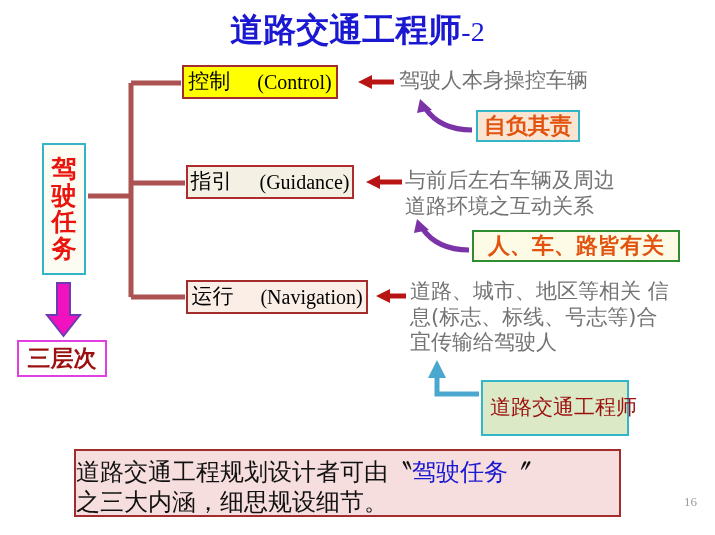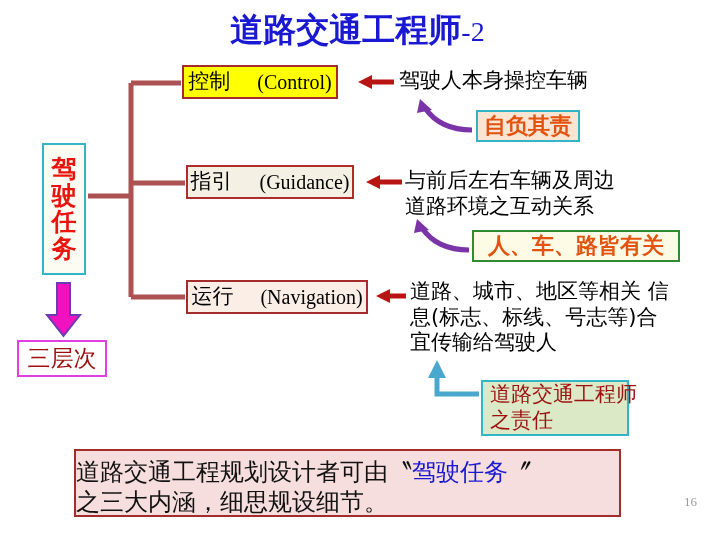--- a/index.html
+++ b/index.html
@@ -68,21 +68,21 @@
   
   #level-box {
     left: 17px;
     top: 340px;
     width: 90px;
     height: 37px;
     border: 2px solid #e13fe1;
     background: #ffffff;
     color: #9c1010;
     font-size: 23px;
-    font-weight: normal;
+    font-weight: bold;
   }
 
   
   #ctrl-box {
     left: 182px;
     top: 65px;
     width: 156px;
     height: 34px;
     border: 2px solid #a32c2c;
     background: #ffff00;
@@ -108,21 +108,21 @@
     background: #fbeee7;
     color: #000000;
     font-size: 21px;
   }
   .cjk-en { font-family: "DejaVu Sans", sans-serif; }
   .en-paren { font-family: "Liberation Serif", serif; font-size: 20px; margin-left: 27px; }
 
   
   .desc {
     position: absolute;
-    color: #000000;
+    color: #737373;
     font-size: 21px;
     line-height: 1.22;
     white-space: pre;
     font-family: "DejaVu Sans", sans-serif;
   }
   #desc1 { left: 399px; top: 68px; }
   #desc2 { left: 405px; top: 168px; }
   #desc3 { left: 410px; top: 279px; }
 
   
@@ -264,21 +264,20 @@
   <div class="desc" id="desc3">道路、城市、地区等相关 信
 息(标志、标线、号志等)合
 宜传输给驾驶人</div>
 
   <div class="box" id="callout2">人、车、路皆有关</div>
 
   <div class="box" id="callout1">自负其责</div>
 
   <div class="box" id="callout3">
     <span>道路交通工程师</span>
-    <span>之责任</span>
   </div>
 
   <div id="summary-box"><span>道路交通工程规划设计者可由〝</span><span class="hl">驾驶任务</span><span>〞</span>
 <span>之三大内涵，细思规设细节。</span></div>
 
   <div id="page-num">16</div>
 
 </div>
 
 </body></html>

